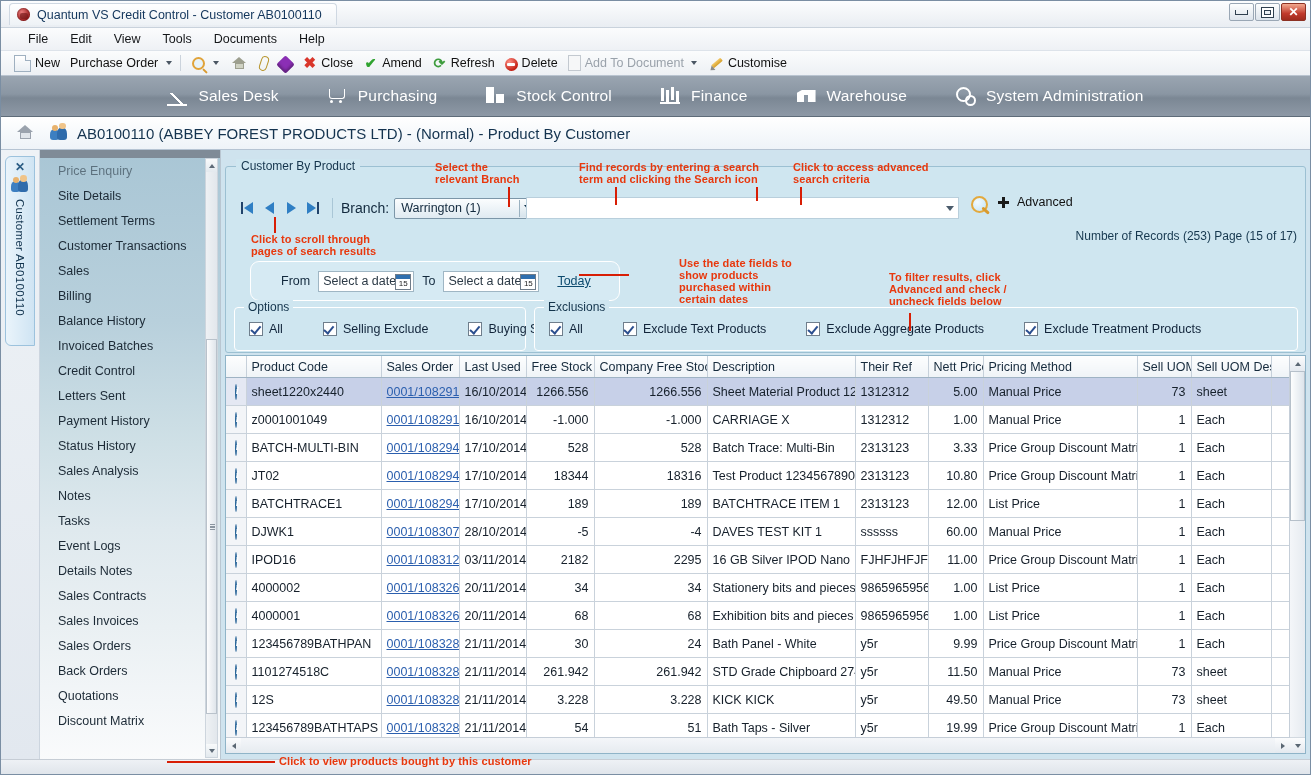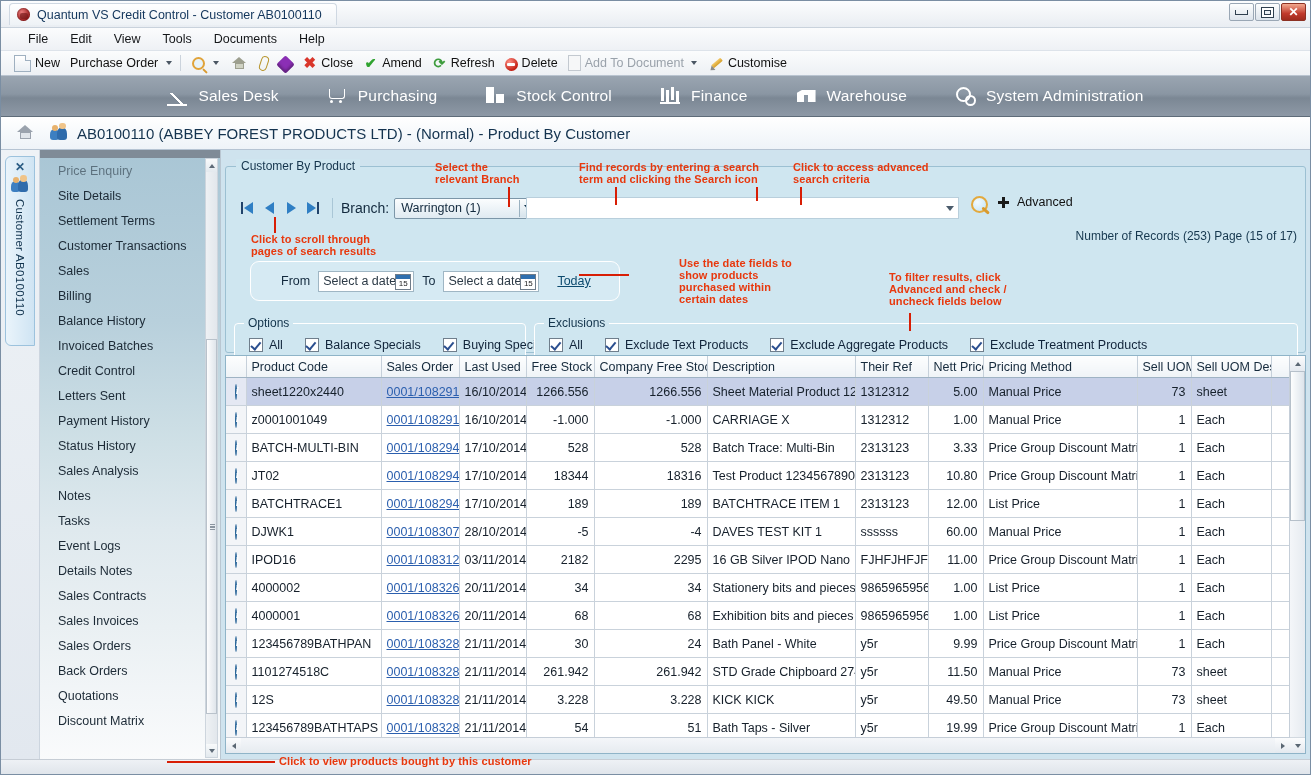--- a/index.html
+++ b/index.html
@@ -230,26 +230,26 @@
   .datefield{position:relative;width:96px;height:21px;background:#fff;border:1px solid #9fb6c4;
     box-sizing:border-box;display:flex;align-items:center;padding-left:4px;font-size:12.5px;color:#2c3a46;}
   .cal{position:absolute;right:2px;top:2px;width:16px;height:16px;background:#fff;
     border:1px solid #6f7c89;box-sizing:border-box;}
   .cal:before{content:"";position:absolute;left:0;top:0;right:0;height:4px;background:#2f6fae;}
   .cal span{position:absolute;left:0;right:0;bottom:0px;text-align:center;font-size:8px;color:#222;line-height:11px;}
   .today{font-size:12.5px;color:#0c4a6e;text-decoration:underline;margin-left:10px;}
 
   
   .fieldset{position:absolute;top:140px;background:#cfe6f0;
-    border:1px solid #ffffff;border-radius:4px;height:42px;margin-top:16px;}
+    border:1px solid #ffffff;border-radius:4px;height:42px;}
   .fieldset .fl{position:absolute;left:9px;top:-8px;background:#cfe6f0;padding:0 4px;
     font-size:12px;color:#13344c;}
   .fs-options{left:8px;width:290px;}
   .fs-excl{left:308px;width:762px;}
-  .cbrow{display:flex;align-items:center;height:42px;padding-left:14px;gap:0;}
+  .cbrow{display:flex;align-items:center;height:42px;padding-left:14px;gap:18px;}
   .cb{display:flex;align-items:center;gap:6px;margin-right:22px;font-size:12.5px;color:#11243a;white-space:nowrap;}
   .box{width:12px;height:12px;background:#fff;border:1px solid #6f7e8c;position:relative;flex:none;}
   .box:after{content:"";position:absolute;left:2.5px;top:1px;width:4px;height:7.5px;
     border:solid #2b4f8f;border-width:0 2px 2px 0;transform:rotate(40deg);}
 
   
   .grid{position:absolute;left:4px;top:205px;right:4px;bottom:8px;
     background:#fff;border:1px solid #8fb4c8;overflow:hidden;}
   table{border-collapse:collapse;width:100%;table-layout:fixed;font-size:12.5px;}
   thead th{height:21px;background:linear-gradient(#fdfefe,#eff3f7);
@@ -586,21 +586,21 @@
 
         <div class="fieldset fs-options">
           <span class="fl">Options</span>
           <div class="cbrow" id="opt-row">
               <label class="cb">
                 <span class="box"></span>
                 <span>All</span>
               </label>
               <label class="cb">
                 <span class="box"></span>
-                <span>Balance Specials</span>
+                <span>Selling Exclude</span>
               </label>
               <label class="cb">
                 <span class="box"></span>
                 <span>Buying Specials</span>
               </label>
             </div>
         </div>
         <div class="fieldset fs-excl">
           <span class="fl">Exclusions</span>
           <div class="cbrow" id="exc-row">

